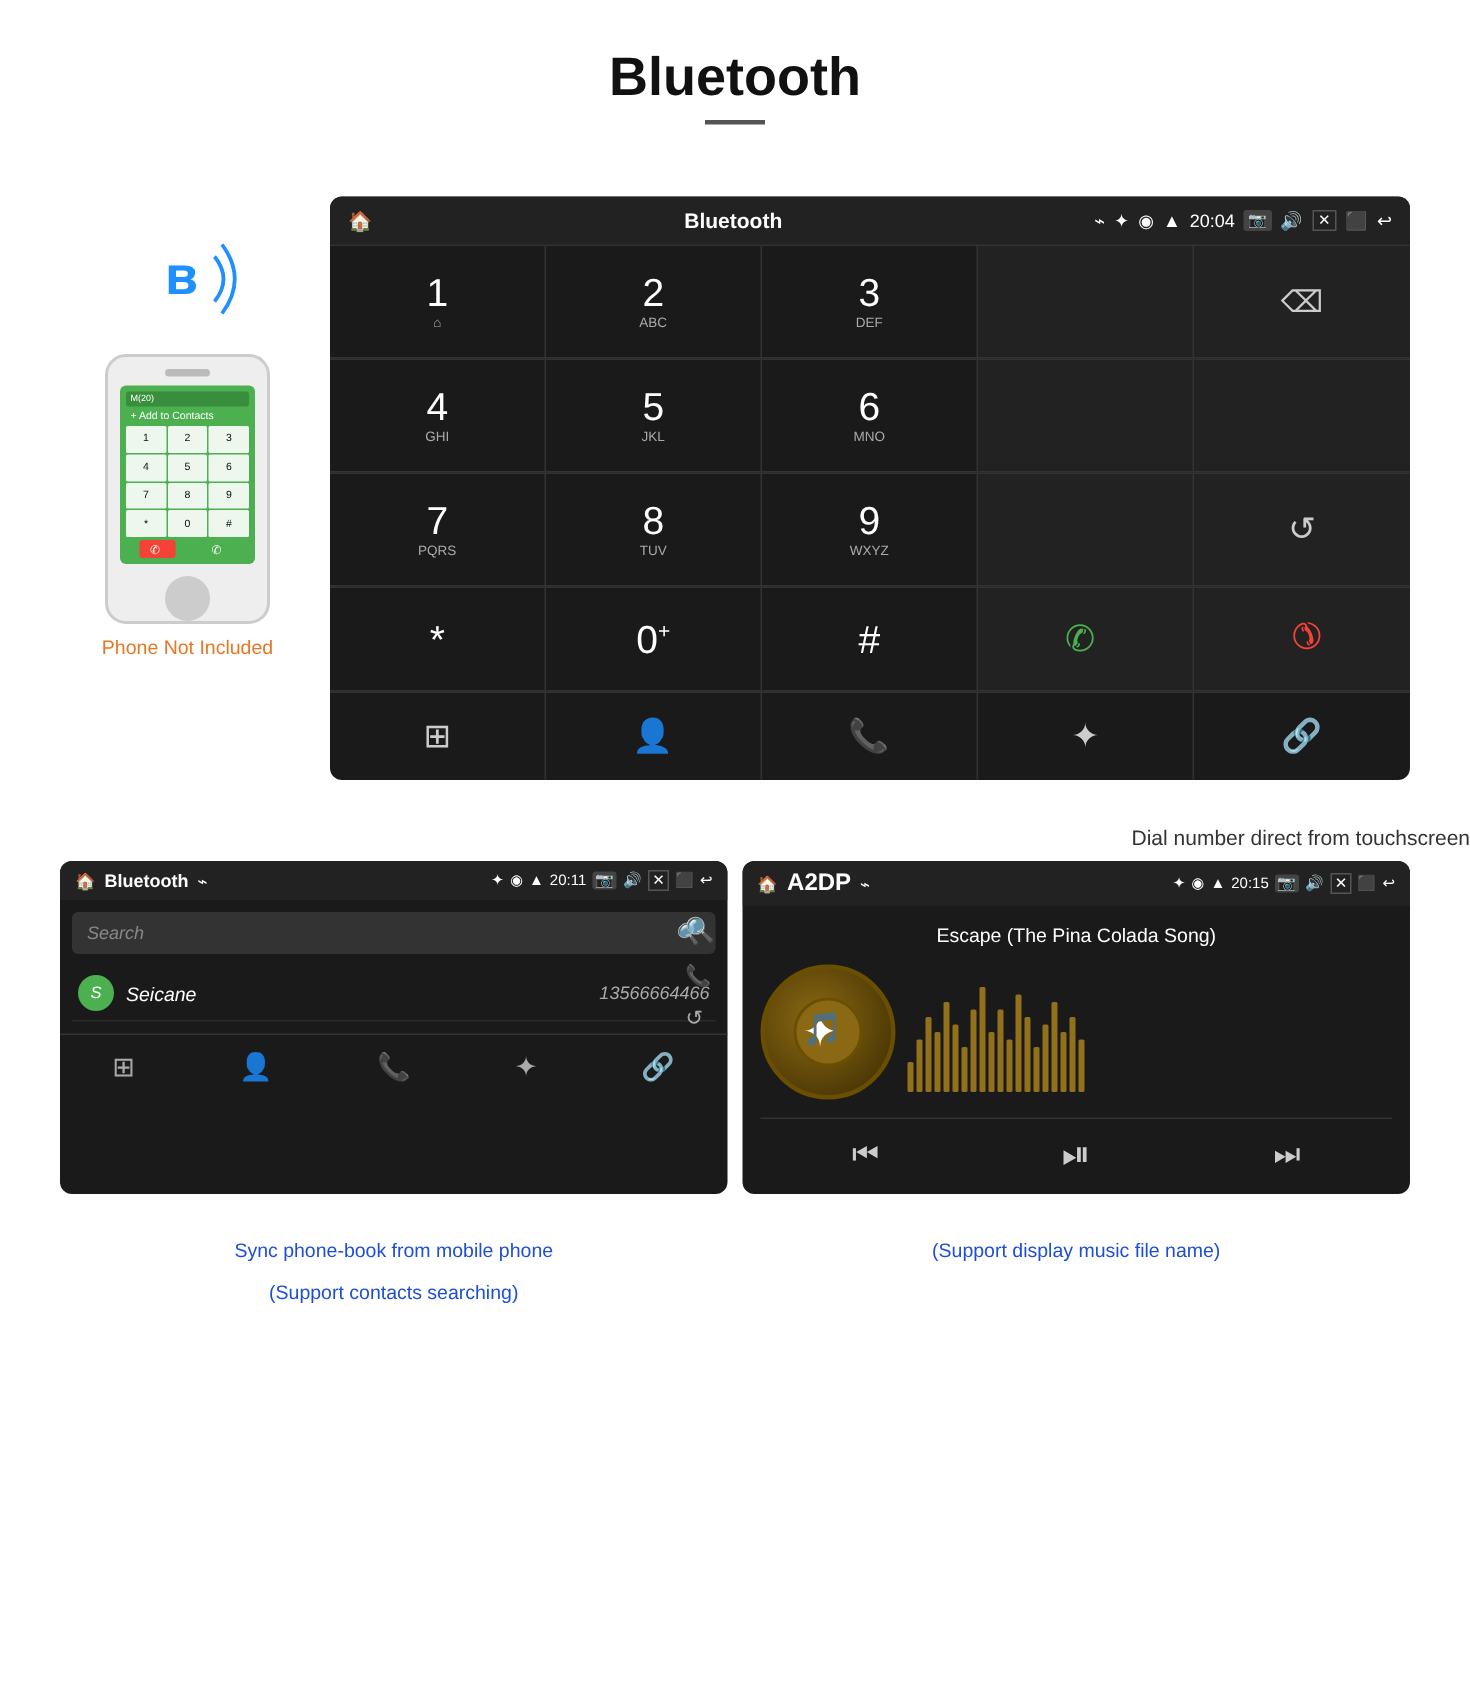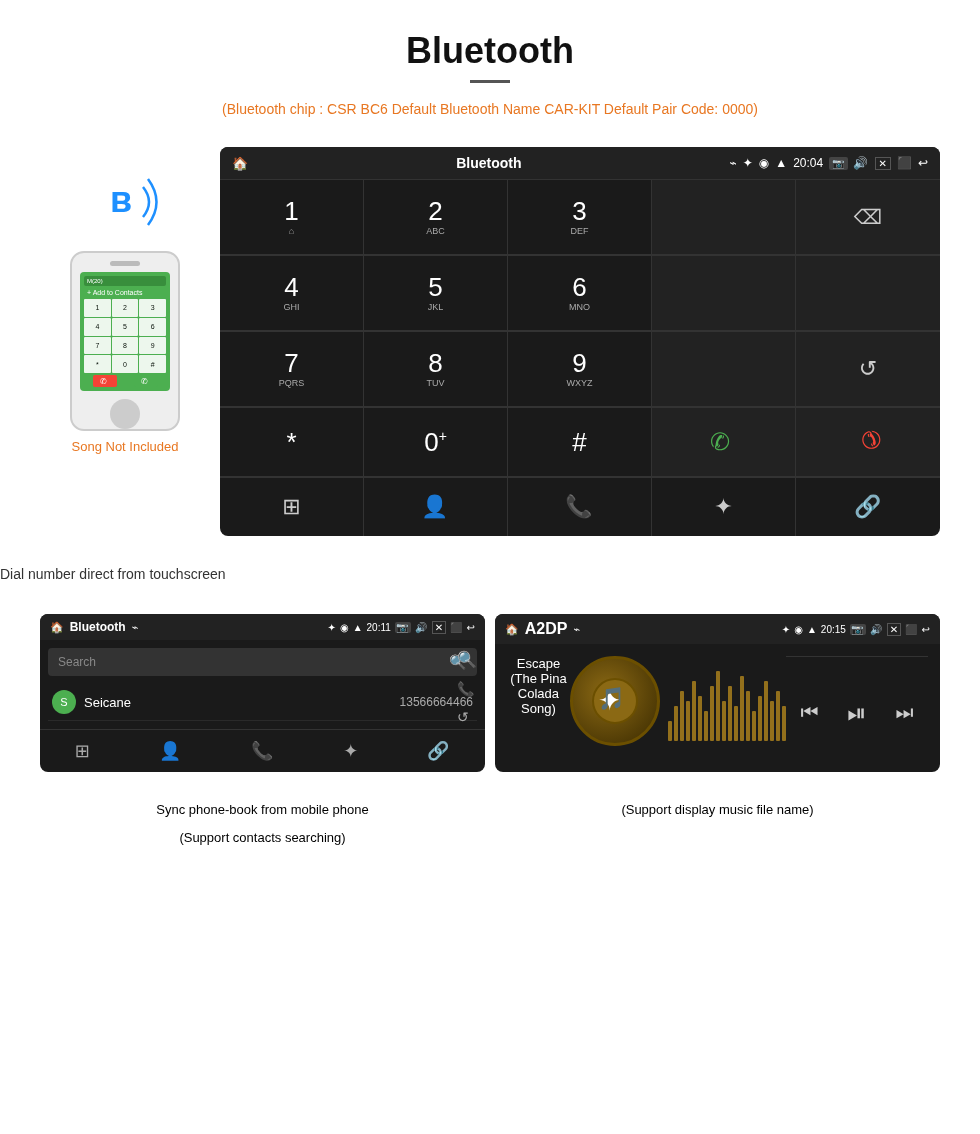--- a/index.html
+++ b/index.html
@@ -212,24 +212,24 @@
     }
     .nav-cell:last-child {
       border-right: none;
     }
     .nav-icon {
       font-size: 22px;
       color: #ccc;
     }
 
     .caption-text {
-      text-align: left;
+      text-align: right;
       font-size: 14px;
       color: #333;
-      margin: 10px 0 32px;
+      margin: 10px 0 8px;
     }
 
     
     .bottom-panels {
       display: flex;
       gap: 10px;
       padding: 0 40px 20px;
     }
     .panel {
       flex: 1;
@@ -324,21 +324,22 @@
       cursor: pointer;
     }
     .pbn-icon.active {
       color: #f5a623;
     }
 
     
     .music-body {
       padding: 12px;
       display: flex;
-      flex-direction: row;
+      flex-direction: column;
+      align-items: center;
     }
     .song-title {
       color: #fff;
       font-size: 13px;
       text-align: center;
       margin-bottom: 12px;
     }
     .music-art-area {
       display: flex;
       align-items: center;
@@ -384,41 +385,40 @@
     }
     .music-ctrl-icon {
       color: #ccc;
       font-size: 20px;
       cursor: pointer;
     }
 
     .panel-caption {
       text-align: center;
       font-size: 13px;
-      color: #000000;
+      color: #1d4ed8;
       margin-top: 8px;
       line-height: 1.5;
     }
 
     
     .bt-area {
       position: relative;
       display: flex;
       flex-direction: column;
       align-items: center;
       margin-bottom: 4px;
     }
   </style>
 </head>
 <body>
 
 <div class="page-header">
   <h1 class="page-title">Bluetooth</h1>
   <div class="title-underline"></div>
-  <p class="specs-text">(Bluetooth chip : CSR BC6    Default Bluetooth Name CAR-KIT    Default Pair Code: 0000)</p>
 </div>
 
 <div class="main-section">
 
   <div class="phone-col">
     <div class="bt-area">
       <div style="position:relative; margin-bottom: 6px;">
         
         <svg width="80" height="70" viewBox="0 0 80 70">
 
@@ -457,21 +457,21 @@
           </div>
           <div style="background:#4caf50; border-radius:2px; width:24px; height:12px; display:flex; align-items:center; justify-content:center;">
             <svg width="10" height="10" viewBox="0 0 10 10">
                 <text x="0" y="8" font-size="8" fill="white">✆</text>
               </svg>
           </div>
         </div>
       </div>
       <div class="phone-bottom-btn"></div>
     </div>
-    <div class="phone-not-included">Song Not Included</div>
+    <div class="phone-not-included">Phone Not Included</div>
   </div>
 
   <div class="dialpad-col">
     <div class="dialpad-screen">
 
       <div class="dialpad-topbar">
         <div class="dialpad-topbar-left">
           <span>🏠</span>
         </div>
         <div class="dialpad-topbar-center">Bluetooth</div>
@@ -604,21 +604,21 @@
         <span>▲</span>
         <span>20:11</span>
         <span style="background:#444; padding:0 2px; border-radius:2px;">📷</span>
         <span>🔊</span>
         <span style="border:1px solid #555; padding:0 2px;">✕</span>
         <span>⬛</span>
         <span>↩</span>
       </div>
     </div>
     <div style="display:flex;">
-      <div style="flex:1; padding:8px;">
+      <div style="flex:1; padding:8px;font-style:italic;">
         <div class="search-bar">
           <span style="color:#888;">Search</span>
           <span style="color:#aaa; font-size:14px;">🔍</span>
         </div>
         <div class="contact-row">
           <div class="contact-letter">S</div>
           <span class="contact-name">Seicane</span>
           <span class="contact-number">13566664466</span>
         </div>
       </div>

